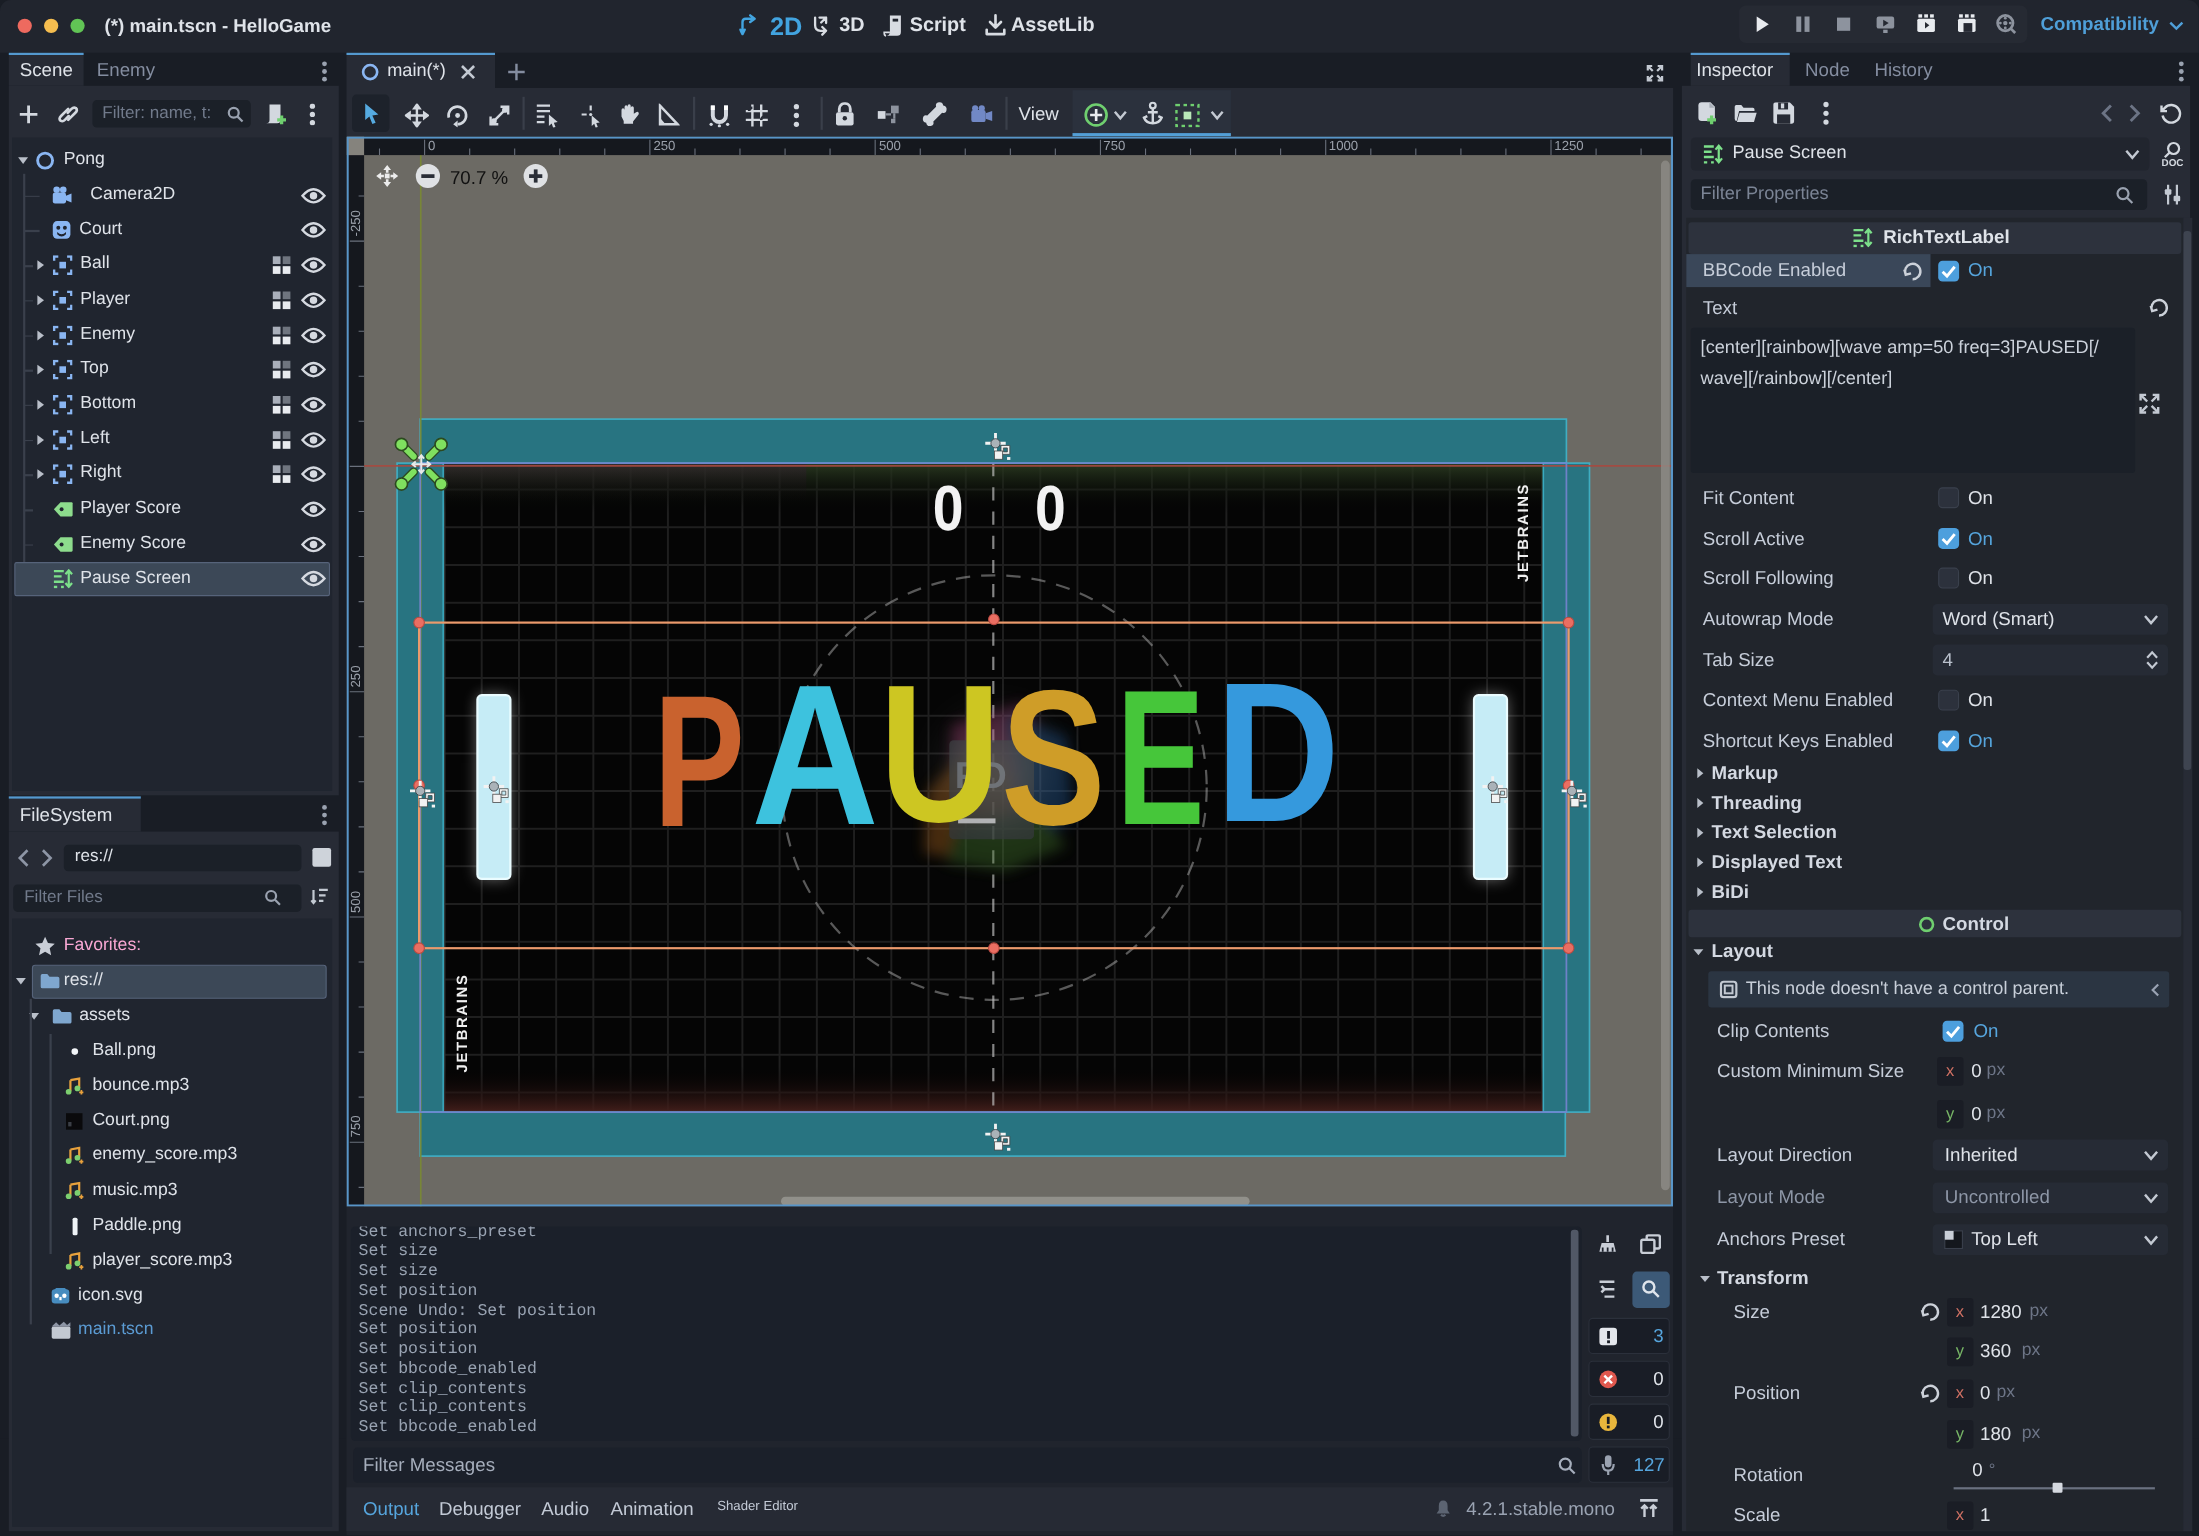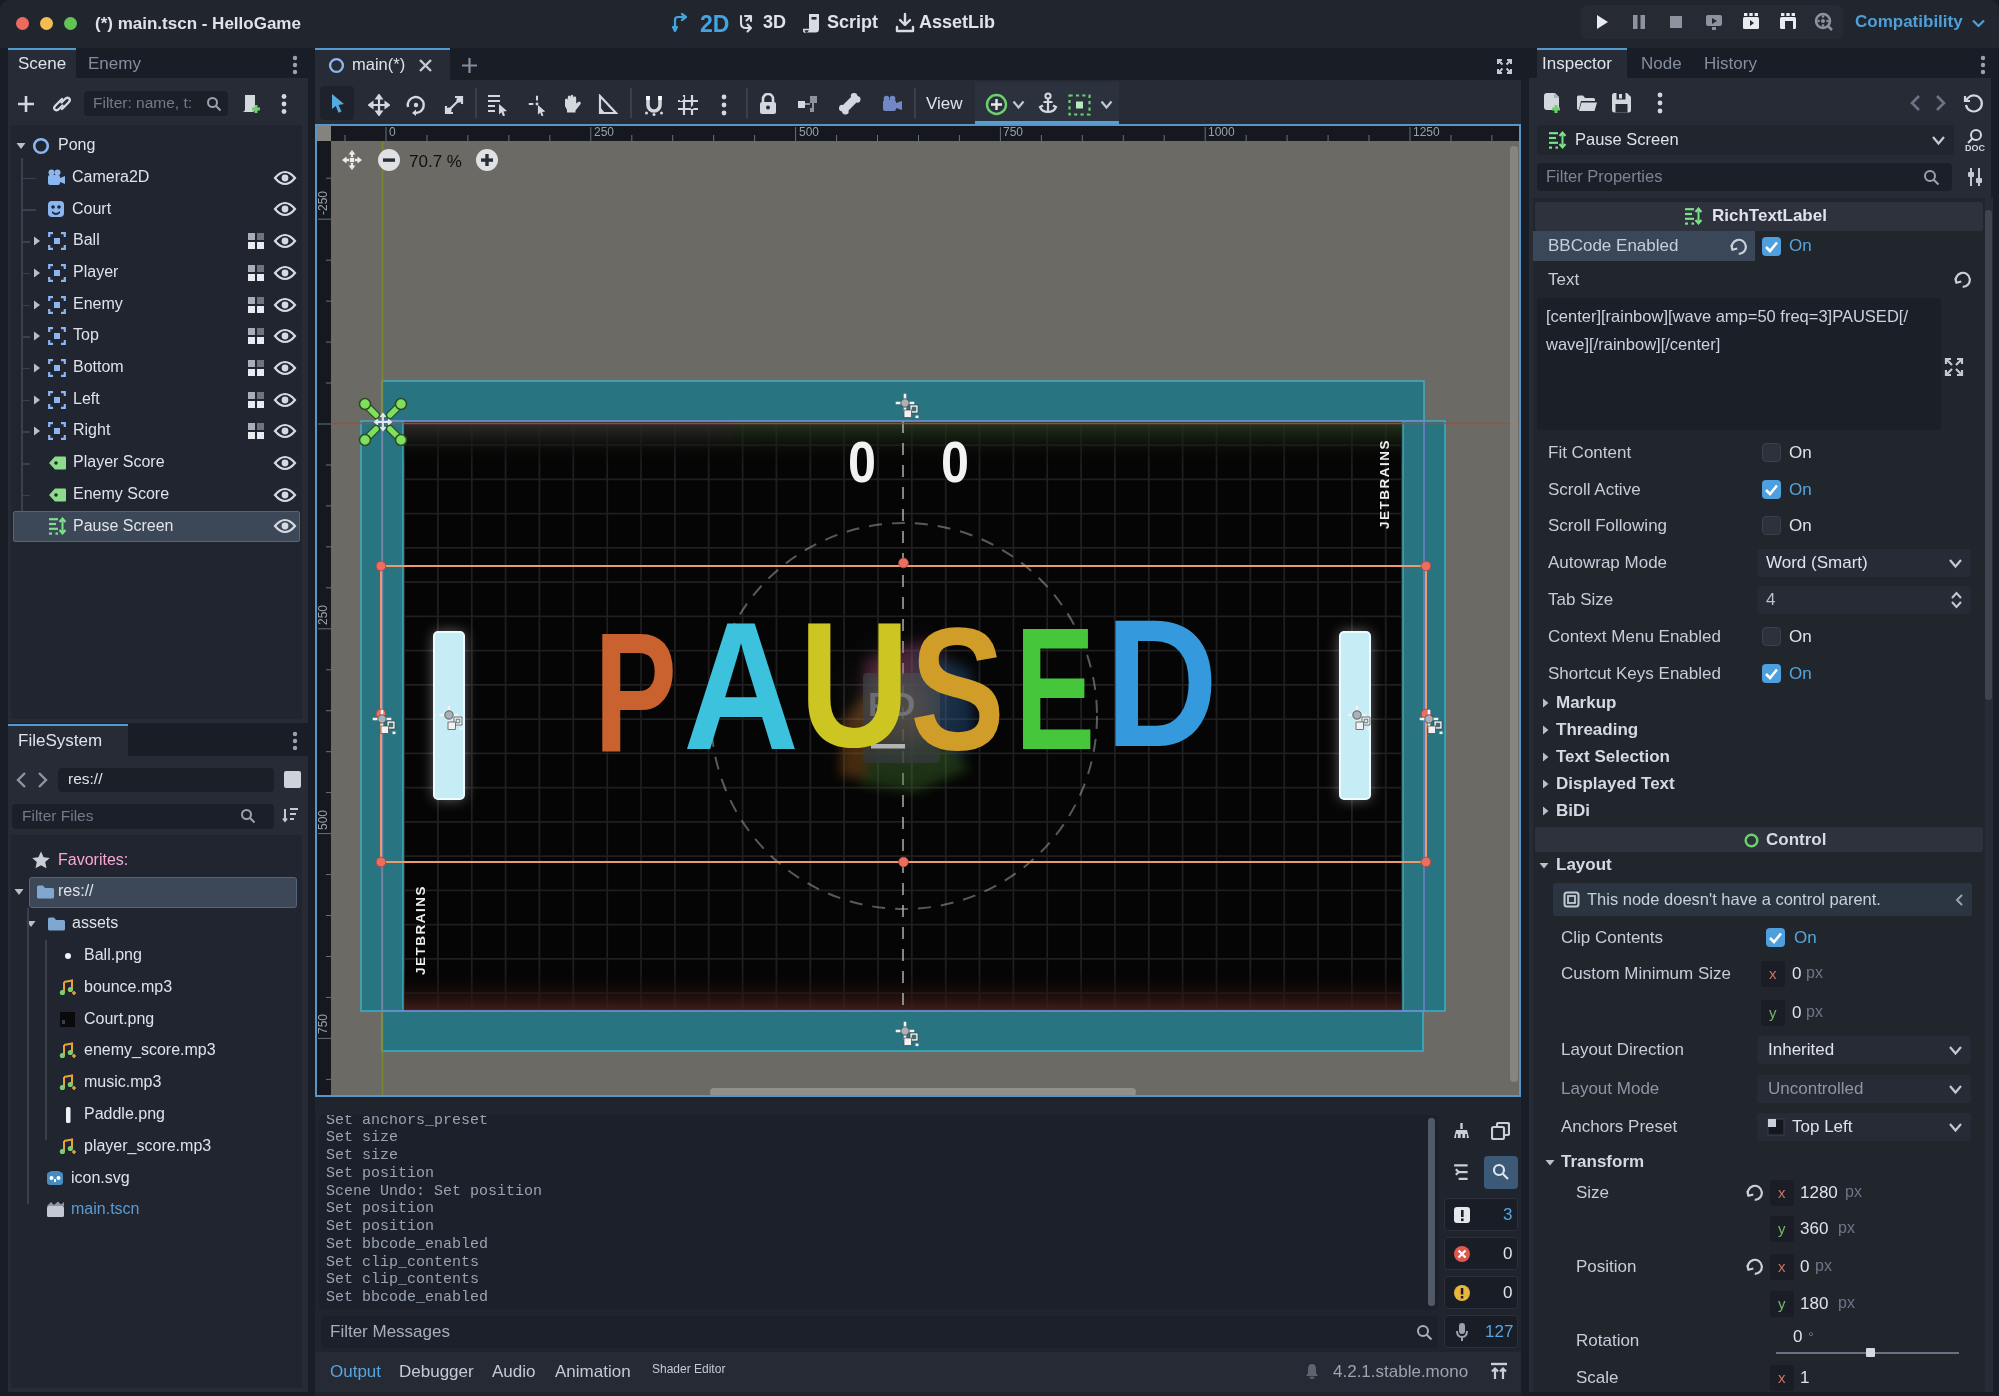--- a/index.html
+++ b/index.html
@@ -121,21 +121,21 @@
       <circle cx="9" cy="9" r="6.8" fill="none" stroke="#8ab6f2" stroke-width="2.6"></circle>
     </svg>
     <div class="txt " style="left:58px;top:137px;font-size:16px;font-weight:normal;color:#dfe3e9;">Pong</div>
     <div class="abs" style="left:22px;top:177.7px;width:14px;height:1.5px;background:#3a404c;"></div>
     <svg style="left:47px;top:168.7px" width="20" height="18" viewBox="0 0 20 18">
       <rect x="1" y="6" width="12" height="10" rx="2" fill="#8ab6f2"></rect>
       <circle cx="4.5" cy="3.5" r="3" fill="#8ab6f2"></circle>
       <circle cx="10.5" cy="3.5" r="3" fill="#8ab6f2"></circle>
       <path d="M13 9 L18 7 L18 15 L13 13 Z" fill="#8ab6f2"></path>
     </svg>
-    <div class="txt " style="left:72px;top:169px;font-size:16px;font-weight:normal;color:#dfe3e9;">Camera2D</div>
+    <div class="txt " style="left:82px;top:169px;font-size:16px;font-weight:normal;color:#dfe3e9;">Camera2D</div>
     <svg style="left:273px;top:168.7px" width="24" height="18" viewBox="0 0 24 18">
       <path d="M2 9 Q12 -3 22 9 Q12 21 2 9 Z" fill="none" stroke="#d5d9e0" stroke-width="2.2"></path>
       <circle cx="12" cy="9" r="3.4" fill="#d5d9e0"></circle>
     </svg>
     <div class="abs" style="left:22px;top:209.4px;width:14px;height:1.5px;background:#3a404c;"></div>
     <svg style="left:47px;top:200.4px" width="18" height="18" viewBox="0 0 18 18">
       <rect x="1" y="1" width="16" height="16" rx="4" fill="#8ab6f2"></rect>
       <circle cx="6" cy="7" r="1.8" fill="#20252f"></circle>
       <circle cx="12" cy="7" r="1.8" fill="#20252f"></circle>
       <path d="M5 11 Q9 15 13 11 L13 13 Q9 17 5 13 Z" fill="#20252f"></path>

